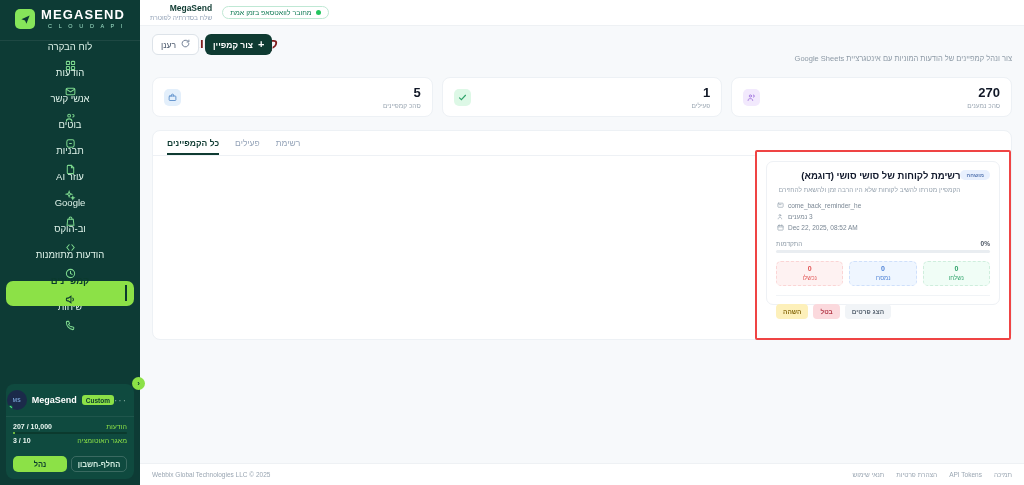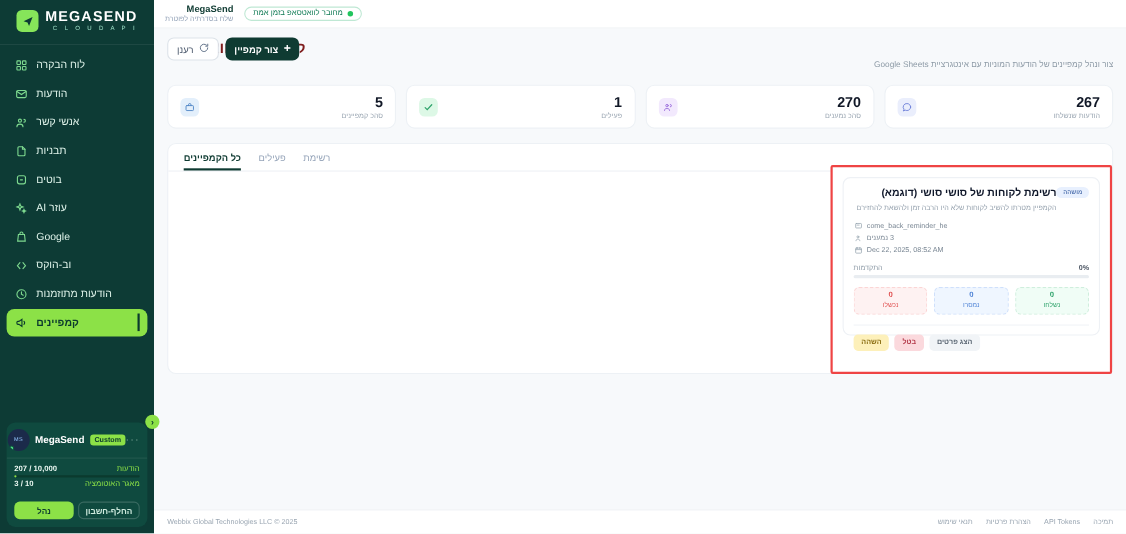--- a/index.html
+++ b/index.html
@@ -33,21 +33,21 @@
   .brand-logo svg { display:block; }
   .brand-txt { display:flex; flex-direction:column; align-items:flex-start; }
   .brand-name { color:#ffffff; font-size:13px; font-weight:bold; letter-spacing:1.1px; line-height:13px; }
   .brand-sub { color:#9fe0c8; font-size:5.5px; letter-spacing:2.6px; line-height:8px; margin-top:1px; }
 
   .nav { padding:6px 6px 0 6px; flex:1 1 auto; }
   .nav-item {
     display:flex; align-items:center; justify-content:flex-end;
     gap:7px; height:25px; padding:0 7px; margin-bottom:1px;
     border-radius:7px; cursor:pointer;
-    color:#dff3ea; font-size:9.5px;
+    color:#dff3ea; font-size:9.5px;flex-direction:column;
   }
   .nav-item .lbl { white-space:nowrap; }
   .nav-item .ico { width:13px;height:13px;flex:0 0 13px;display:flex;align-items:center;justify-content:center;color:#7dd98f; }
   .nav-item.active {
     background:#8ce147; color:#0b3a2e; font-weight:bold;
     position:relative;
   }
   .nav-item.active .ico { color:#0b3a2e; }
   .nav-caret {
     position:absolute; right:7px; top:4px; width:2px; height:16px;
@@ -247,31 +247,20 @@
             <path d="M21 12a9 9 0 1 1-3-6.7"></path>
               <path d="M21 3v5h-5"></path>
           </svg>
         </span>
         <span>רענן</span>
       </button>
     </div>
 
     <div class="stats" style="margin-top:4px;">
 
-      <div class="stat">
-        <div class="ic" style="background:#eaeefc;">
-          <svg width="9" height="9" viewBox="0 0 24 24" fill="none" stroke="#6d7fd8" stroke-width="2.2" stroke-linecap="round">
-            <path d="M21 11.5a8.38 8.38 0 0 1-9 8.4 9.9 9.9 0 0 1-4-.8L3 21l1.9-4.1A8.4 8.4 0 0 1 12 3.1a8.38 8.38 0 0 1 9 8.4z"></path>
-          </svg>
-        </div>
-        <div class="txt">
-          <div class="num">267</div>
-          <div class="lab">הודעות שנשלחו</div>
-        </div>
-      </div>
 
       <div class="stat">
         <div class="ic" style="background:#f2e9fd;">
           <svg width="9" height="9" viewBox="0 0 24 24" fill="none" stroke="#9b6ddc" stroke-width="2.2" stroke-linecap="round">
             <circle cx="9" cy="8" r="3"></circle>
               <path d="M3 20v-1c0-2.5 2.7-4 6-4s6 1.5 6 4v1"></path>
               <path d="M17 11a2.8 2.8 0 1 0 0-5.6"></path>
           </svg>
         </div>
         <div class="txt">
@@ -435,34 +424,34 @@
         <span class="lbl">אנשי קשר</span>
         <span class="ico">
           <svg width="11" height="11" viewBox="0 0 24 24" fill="none" stroke="currentColor" stroke-width="2.2" stroke-linecap="round">
               <circle cx="9" cy="8" r="3"></circle>
               <path d="M3 20c0-3 2.7-5 6-5s6 2 6 5"></path>
               <path d="M17 11a2.8 2.8 0 1 0 0-5.6"></path>
             </svg>
         </span>
       </div>
       <div class="nav-item">
+        <span class="lbl">בוטים</span>
+        <span class="ico">
+          <svg width="11" height="11" viewBox="0 0 24 24" fill="none" stroke="currentColor" stroke-width="2.2" stroke-linecap="round">
+              <rect x="4" y="4" width="16" height="16" rx="4"></rect>
+              <path d="M10 12h4"></path>
+            </svg>
+        </span>
+      </div>
+      <div class="nav-item">
         <span class="lbl">תבניות</span>
         <span class="ico">
           <svg width="11" height="11" viewBox="0 0 24 24" fill="none" stroke="currentColor" stroke-width="2.2" stroke-linecap="round">
               <path d="M14 3H7a2 2 0 0 0-2 2v14a2 2 0 0 0 2 2h10a2 2 0 0 0 2-2V8z"></path>
               <path d="M14 3v5h5"></path>
-            </svg>
-        </span>
-      </div>
-      <div class="nav-item">
-        <span class="lbl">בוטים</span>
-        <span class="ico">
-          <svg width="11" height="11" viewBox="0 0 24 24" fill="none" stroke="currentColor" stroke-width="2.2" stroke-linecap="round">
-              <rect x="4" y="4" width="16" height="16" rx="4"></rect>
-              <path d="M10 12h4"></path>
             </svg>
         </span>
       </div>
       <div class="nav-item">
         <span class="lbl">עוזר AI</span>
         <span class="ico">
           <svg width="11" height="11" viewBox="0 0 24 24" fill="none" stroke="currentColor" stroke-width="2.2" stroke-linecap="round">
               <path d="M9 3l1.6 4.4L15 9l-4.4 1.6L9 15l-1.6-4.4L3 9l4.4-1.6z"></path>
               <path d="M17 14l.9 2.1L20 17l-2.1.9L17 20l-.9-2.1L14 17l2.1-.9z"></path>
             </svg>
@@ -495,20 +484,28 @@
             </svg>
         </span>
       </div>
       <div class="nav-item active">
         <span class="nav-caret"></span>
         <span class="lbl">קמפיינים</span>
         <span class="ico">
           <svg width="11" height="11" viewBox="0 0 24 24" fill="none" stroke="currentColor" stroke-width="2.2" stroke-linecap="round">
               <path d="M3 11v2a2 2 0 0 0 2 2h2l6 4V5L7 9H5a2 2 0 0 0-2 2z"></path>
               <path d="M17 9a4 4 0 0 1 0 6"></path>
+            </svg>
+        </span>
+      </div>
+      <div class="nav-item">
+        <span class="lbl">שיחות</span>
+        <span class="ico">
+          <svg width="11" height="11" viewBox="0 0 24 24" fill="none" stroke="currentColor" stroke-width="2.2" stroke-linecap="round">
+              <path d="M5 3h3l2 5-2.5 1.5a11 11 0 0 0 5 5L14 14l5 2v3a2 2 0 0 1-2 2A16 16 0 0 1 3 5a2 2 0 0 1 2-2z"></path>
             </svg>
         </span>
       </div>
     </div>
 
     <div class="plan-wrap">
       <div class="collapse-btn">‹</div>
       <div class="plan-card">
         <div class="plan-head">
           <span class="plan-dots">···</span>

